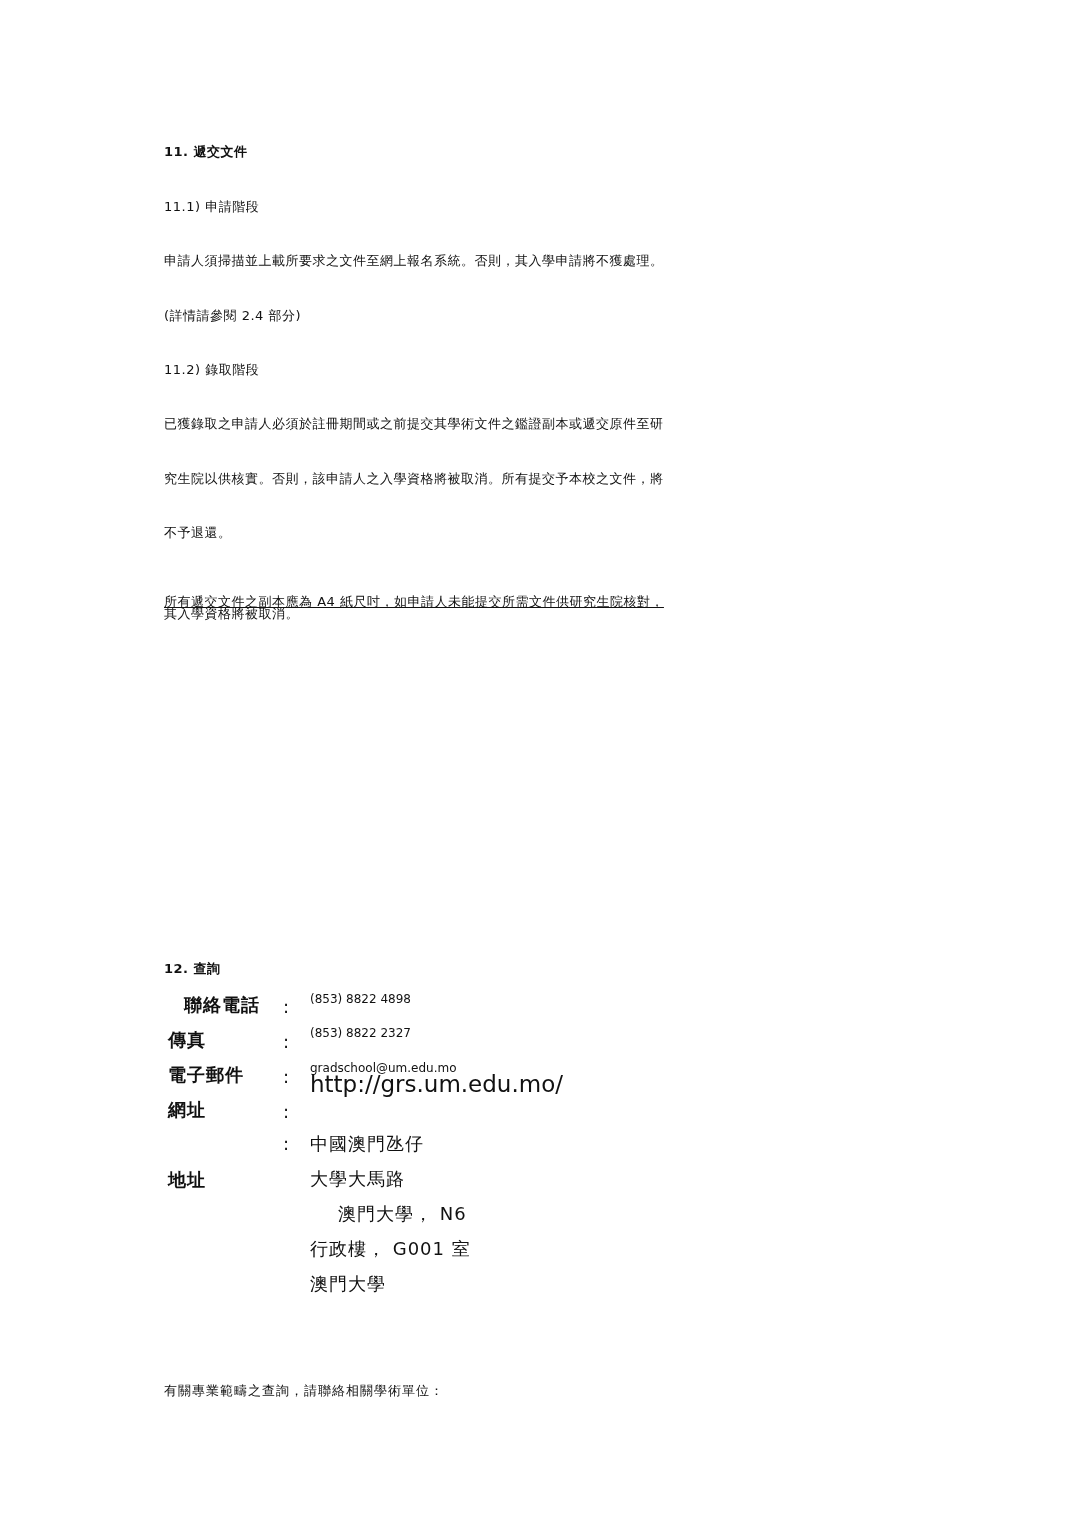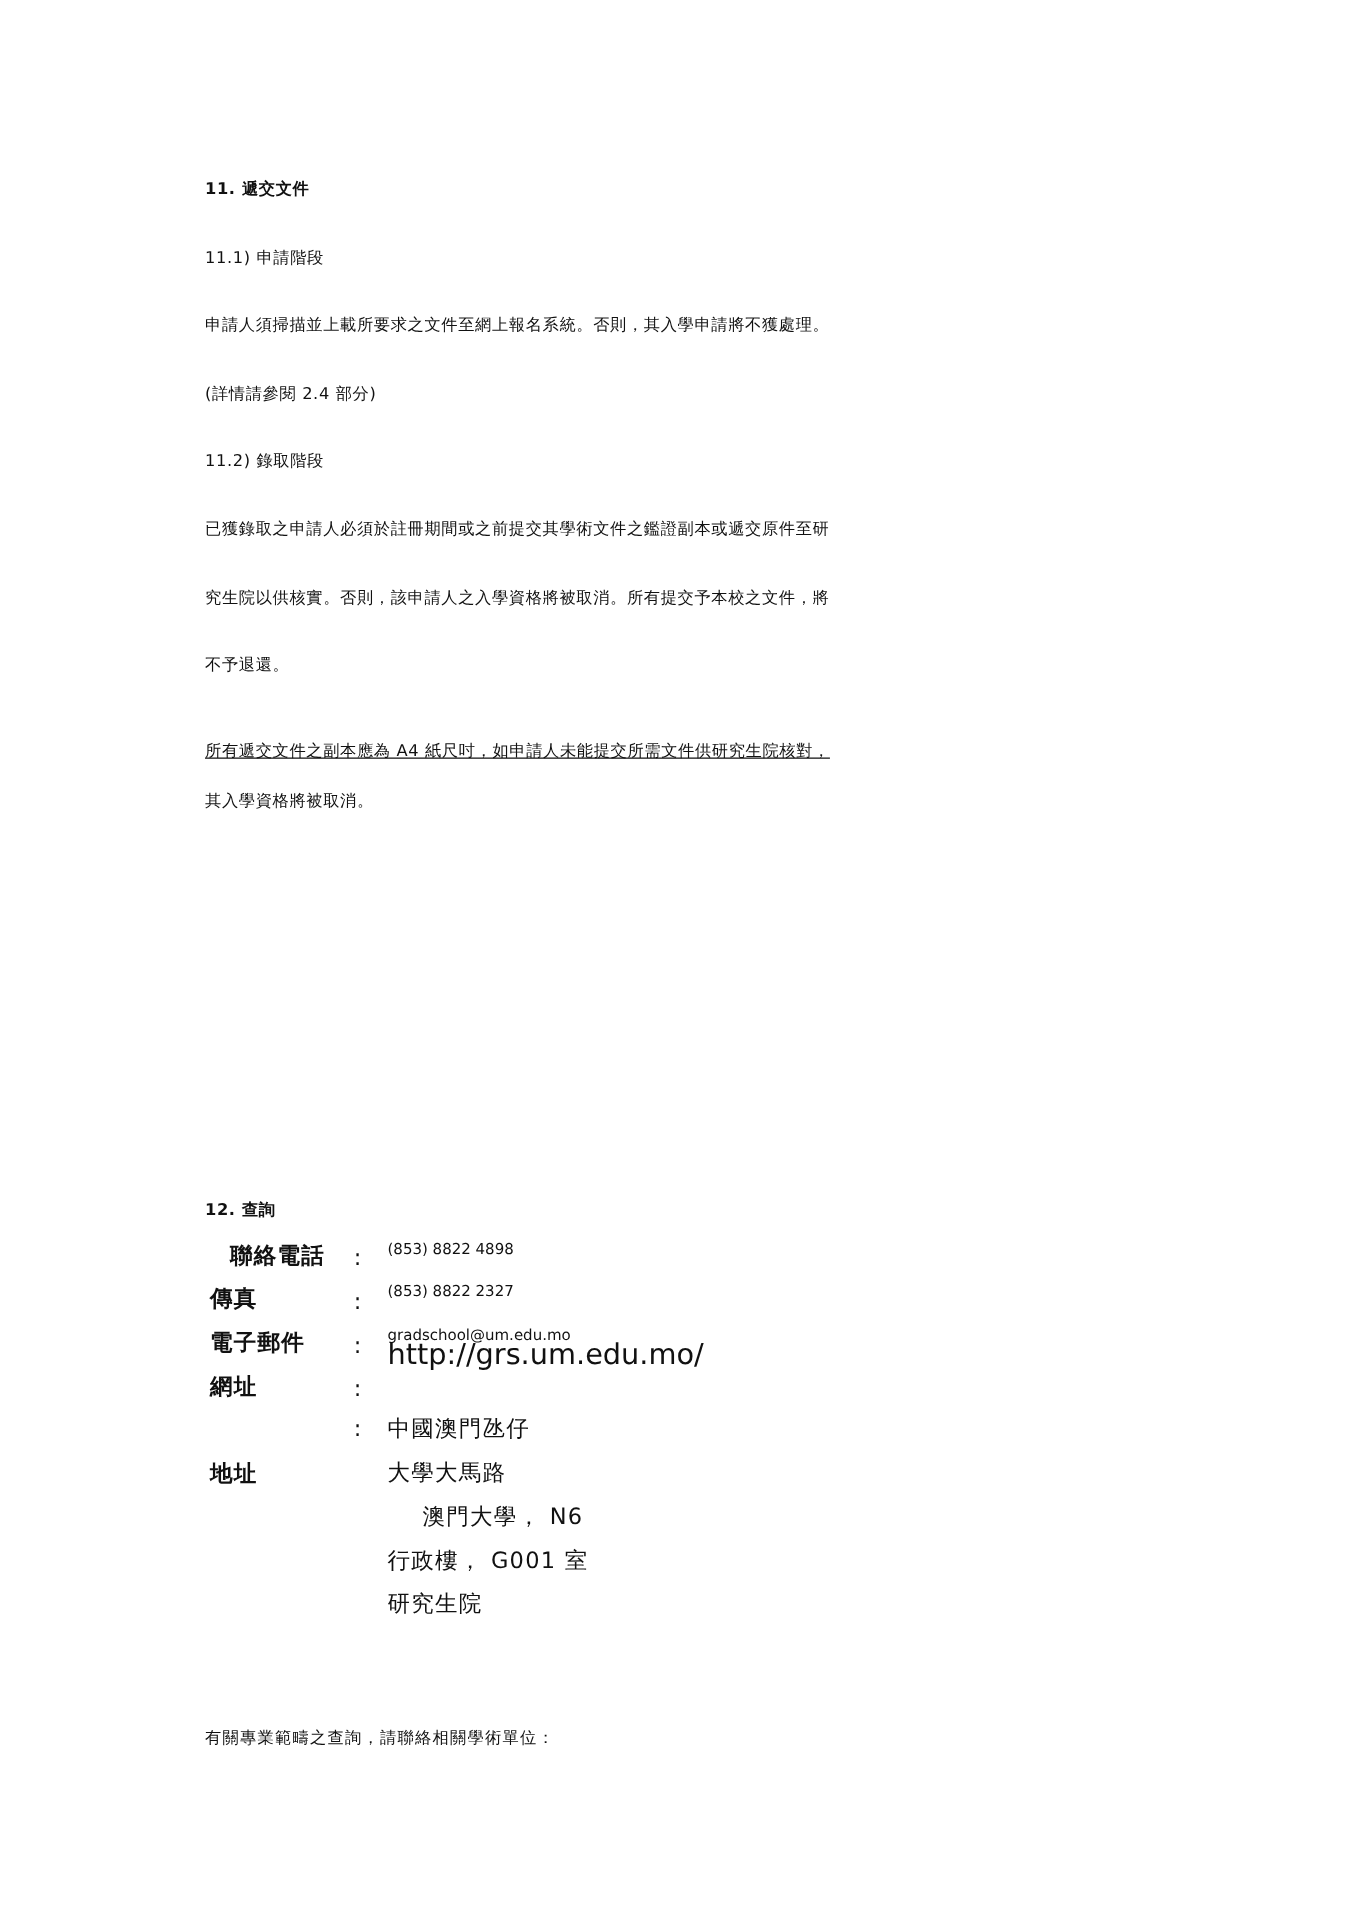--- a/index.html
+++ b/index.html
@@ -19,21 +19,21 @@
 
   <div class="line bold" style="top:140px;">11.  遞交文件</div>
   <div class="line" style="top:195px;">11.1)  申請階段</div>
   <div class="line" style="top:249px;">申請人須掃描並上載所要求之文件至網上報名系統。否則，其入學申請將不獲處理。</div>
   <div class="line" style="top:304px;">(詳情請參閱 2.4 部分)</div>
   <div class="line" style="top:358px;">11.2)  錄取階段</div>
   <div class="line" style="top:412px;">已獲錄取之申請人必須於註冊期間或之前提交其學術文件之鑑證副本或遞交原件至研</div>
   <div class="line" style="top:467px;">究生院以供核實。否則，該申請人之入學資格將被取消。所有提交予本校之文件，將</div>
   <div class="line" style="top:521px;">不予退還。</div>
   <div class="line" style="top:590px;text-decoration:underline;">所有遞交文件之副本應為 A4 紙尺吋，如申請人未能提交所需文件供研究生院核對，</div>
-  <div class="line" style="top:630px;">其入學資格將被取消。</div>
+  <div class="line" style="top:602px;">其入學資格將被取消。</div>
 
   <div class="line bold" style="top:957px;">12.  查詢</div>
 
   <div>
     <span class="contact-label" style="top:993px;margin-left:16px;">聯絡電話</span>
     <span class="contact-colon" style="top:995px;">:</span>
     <span class="contact-value" style="top:987px;">(853) 8822 4898</span>
   </div>
   <div>
     <span class="contact-label" style="top:1028px;">傳真</span>
@@ -51,16 +51,16 @@
     <span class="contact-value" style="top:1072px; font-size:23px;">http://grs.um.edu.mo/</span>
   </div>
   <div>
     <span class="contact-label" style="top:1132px;margin-top:36px;">地址</span>
     <span class="contact-colon" style="top:1132px;">:</span>
     <span class="addr" style="top:1132px;">中國澳門氹仔</span>
   </div>
   <div class="addr" style="top:1167px;">大學大馬路</div>
   <div class="addr" style="top:1202px;margin-left:28px;">澳門大學， N6</div>
   <div class="addr" style="top:1237px;">行政樓， G001 室</div>
-  <div class="addr" style="top:1272px;">研究生院</div>
+  <div class="addr" style="top:1272px;">澳門大學</div>
 
   <div class="line" style="top:1379px; letter-spacing:1px;">有關專業範疇之查詢，請聯絡相關學術單位：</div>
 </div>
 
 </body></html>

